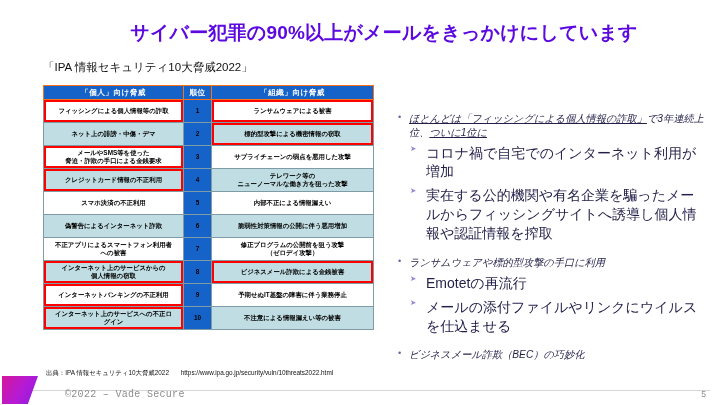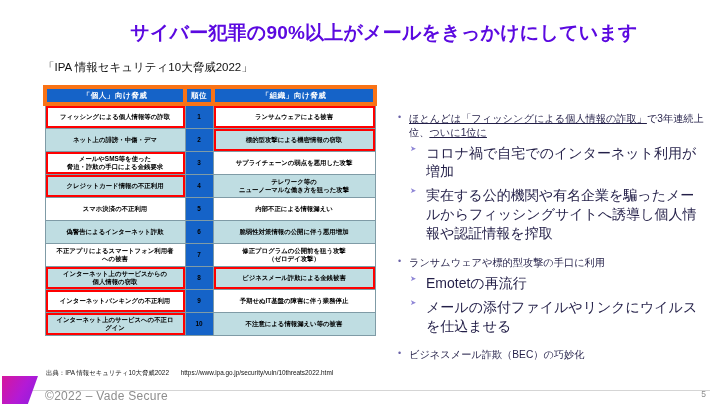--- a/index.html
+++ b/index.html
@@ -25,21 +25,21 @@
   
   .tbl-wrap{position:absolute;left:43px;top:85px;width:330px;}
   table.threats{border-collapse:collapse;width:330px;table-layout:fixed;}
   table.threats td,table.threats th{
     border:1px solid #7f9ba6;padding:0;
     font-size:6.4px;line-height:1.25;text-align:center;
     font-weight:bold;color:#000;vertical-align:middle;
   }
   table.threats th{
     background:#1563c8;color:#fff;font-size:7.6px;height:13px;
-    border:4px solid #f97316;letter-spacing:.5px;
+    border:1px solid #f97316;letter-spacing:.5px;
   }
   th.rankhdr{font-size:5px;}
   .col-person{width:140px;}
   .col-rank{width:28px;}
   .col-org{width:162px;}
   td.rank{
     background:#1563c8;color:#fff;font-size:7px;font-weight:bold;
     border-left:1px solid #1563c8;border-right:1px solid #1563c8;
   }
   tr.rowA td.cell{background:#ffffff;}
@@ -55,21 +55,21 @@
   }
   .src .url{margin-left:10px;}
 
   
   .bullets{
     position:absolute;left:396px;top:112px;width:312px;
     color:#2f2a5e;
   }
   .b1{
     position:relative;padding-left:13px;margin-bottom:4px;
-    font-size:10.2px;line-height:1.35;color:#231f48;
+    font-size:10.2px;line-height:1.35;color:#231f48;font-style:italic;
   }
   .b1::before{
     content:"•";position:absolute;left:2px;top:-1px;font-size:9px;color:#6a62a8;
   }
   .b2{
     position:relative;padding-left:30px;margin-bottom:5px;
     font-size:14px;line-height:1.35;color:#231f48;
   }
   .b2::before{
     content:"\27A4";position:absolute;left:14px;top:0px;font-size:7.5px;color:#8f86d6;
@@ -80,22 +80,22 @@
   
   .footer-line{
     position:absolute;left:10px;top:390px;width:700px;height:1px;background:#d5d5d5;
   }
   .logo{
     position:absolute;left:2px;top:376px;width:36px;height:28px;
     background:linear-gradient(120deg,#d6179c 0%,#b31ad6 55%,#8b1fe0 100%);
     clip-path:polygon(0 0,100% 0,72% 100%,0 100%);
   }
   .copyright{
-    position:absolute;left:45px;top:389px;font-size:12px;color:#8d8d8d;
-    white-space:nowrap;letter-spacing:.3px;
+    position:absolute;left:65px;top:389px;font-size:10px;color:#8d8d8d;
+    white-space:nowrap;letter-spacing:.3px;font-family:Liberation Mono, monospace;
   }
   .pageno{
     position:absolute;right:14px;top:389px;font-size:8.5px;color:#8d8d8d;
   }
 </style>
 </head>
 <body>
 
 <div class="slide">
 

